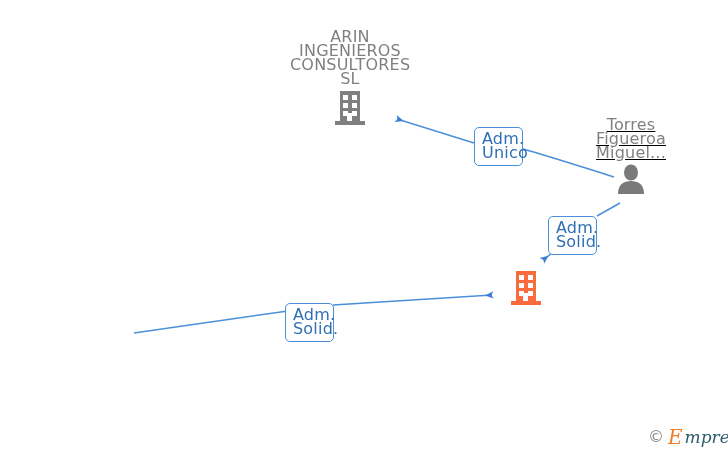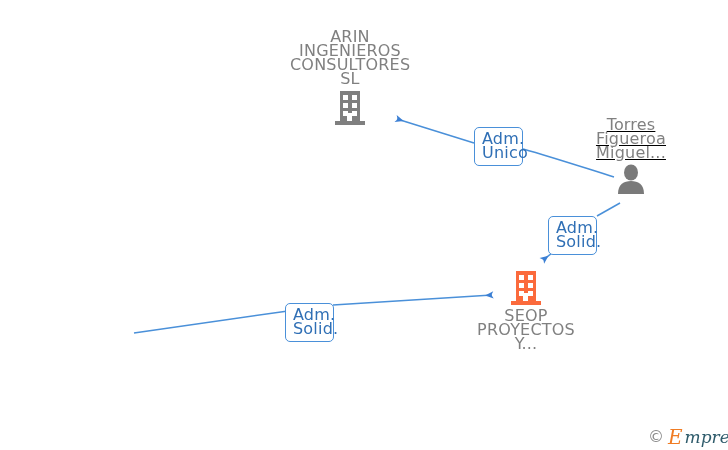--- a/index.html
+++ b/index.html
@@ -148,23 +148,20 @@
       <rect x="6" y="1" width="20" height="30" fill="#fb6a3c"></rect>
       <rect x="1" y="31" width="30" height="4" fill="#fb6a3c"></rect>
       <rect x="9" y="5" width="5" height="5" fill="#ffffff"></rect>
       <rect x="18" y="5" width="5" height="5" fill="#ffffff"></rect>
       <rect x="9" y="13" width="5" height="5" fill="#ffffff"></rect>
       <rect x="18" y="13" width="5" height="5" fill="#ffffff"></rect>
       <rect x="9" y="21" width="5" height="5" fill="#ffffff"></rect>
       <rect x="18" y="21" width="5" height="5" fill="#ffffff"></rect>
       <rect x="13" y="23" width="5" height="8" fill="#ffffff"></rect>
     </svg>
-    <div class="node-label">SEOP
-PROYECTOS
-Y...</div>
   </div>
 
 
   <div class="rel-box" style="left:474px; top:127px; width:49px;">Adm.
 Unico</div>
 
   <div class="rel-box" style="left:548px; top:216px; width:49px;">Adm.
 Solid.</div>
 
   <div class="rel-box" style="left:285px; top:303px; width:49px;">Adm.

